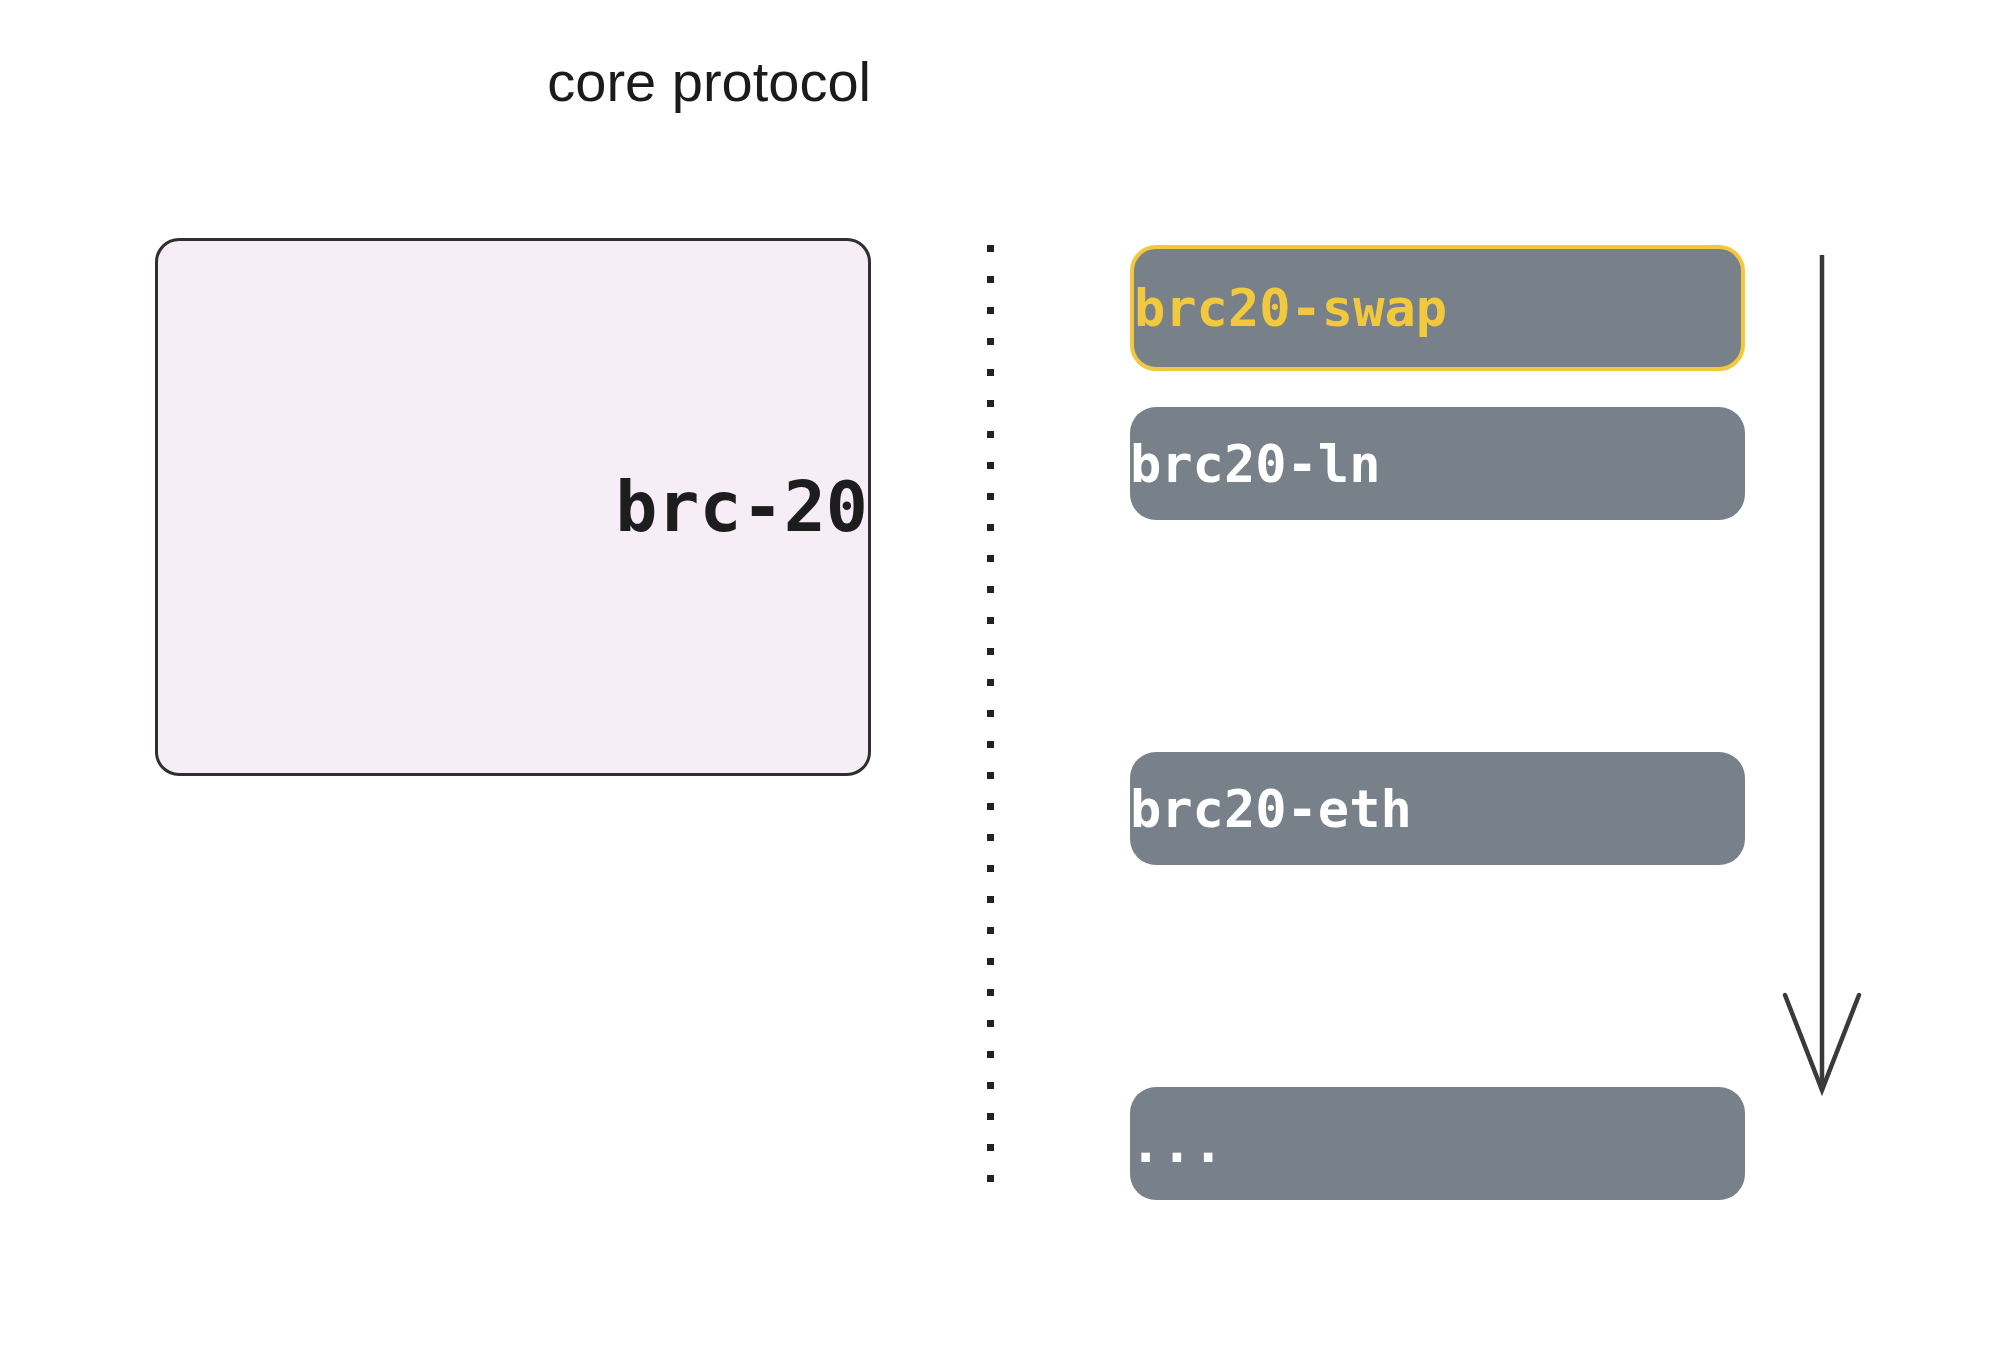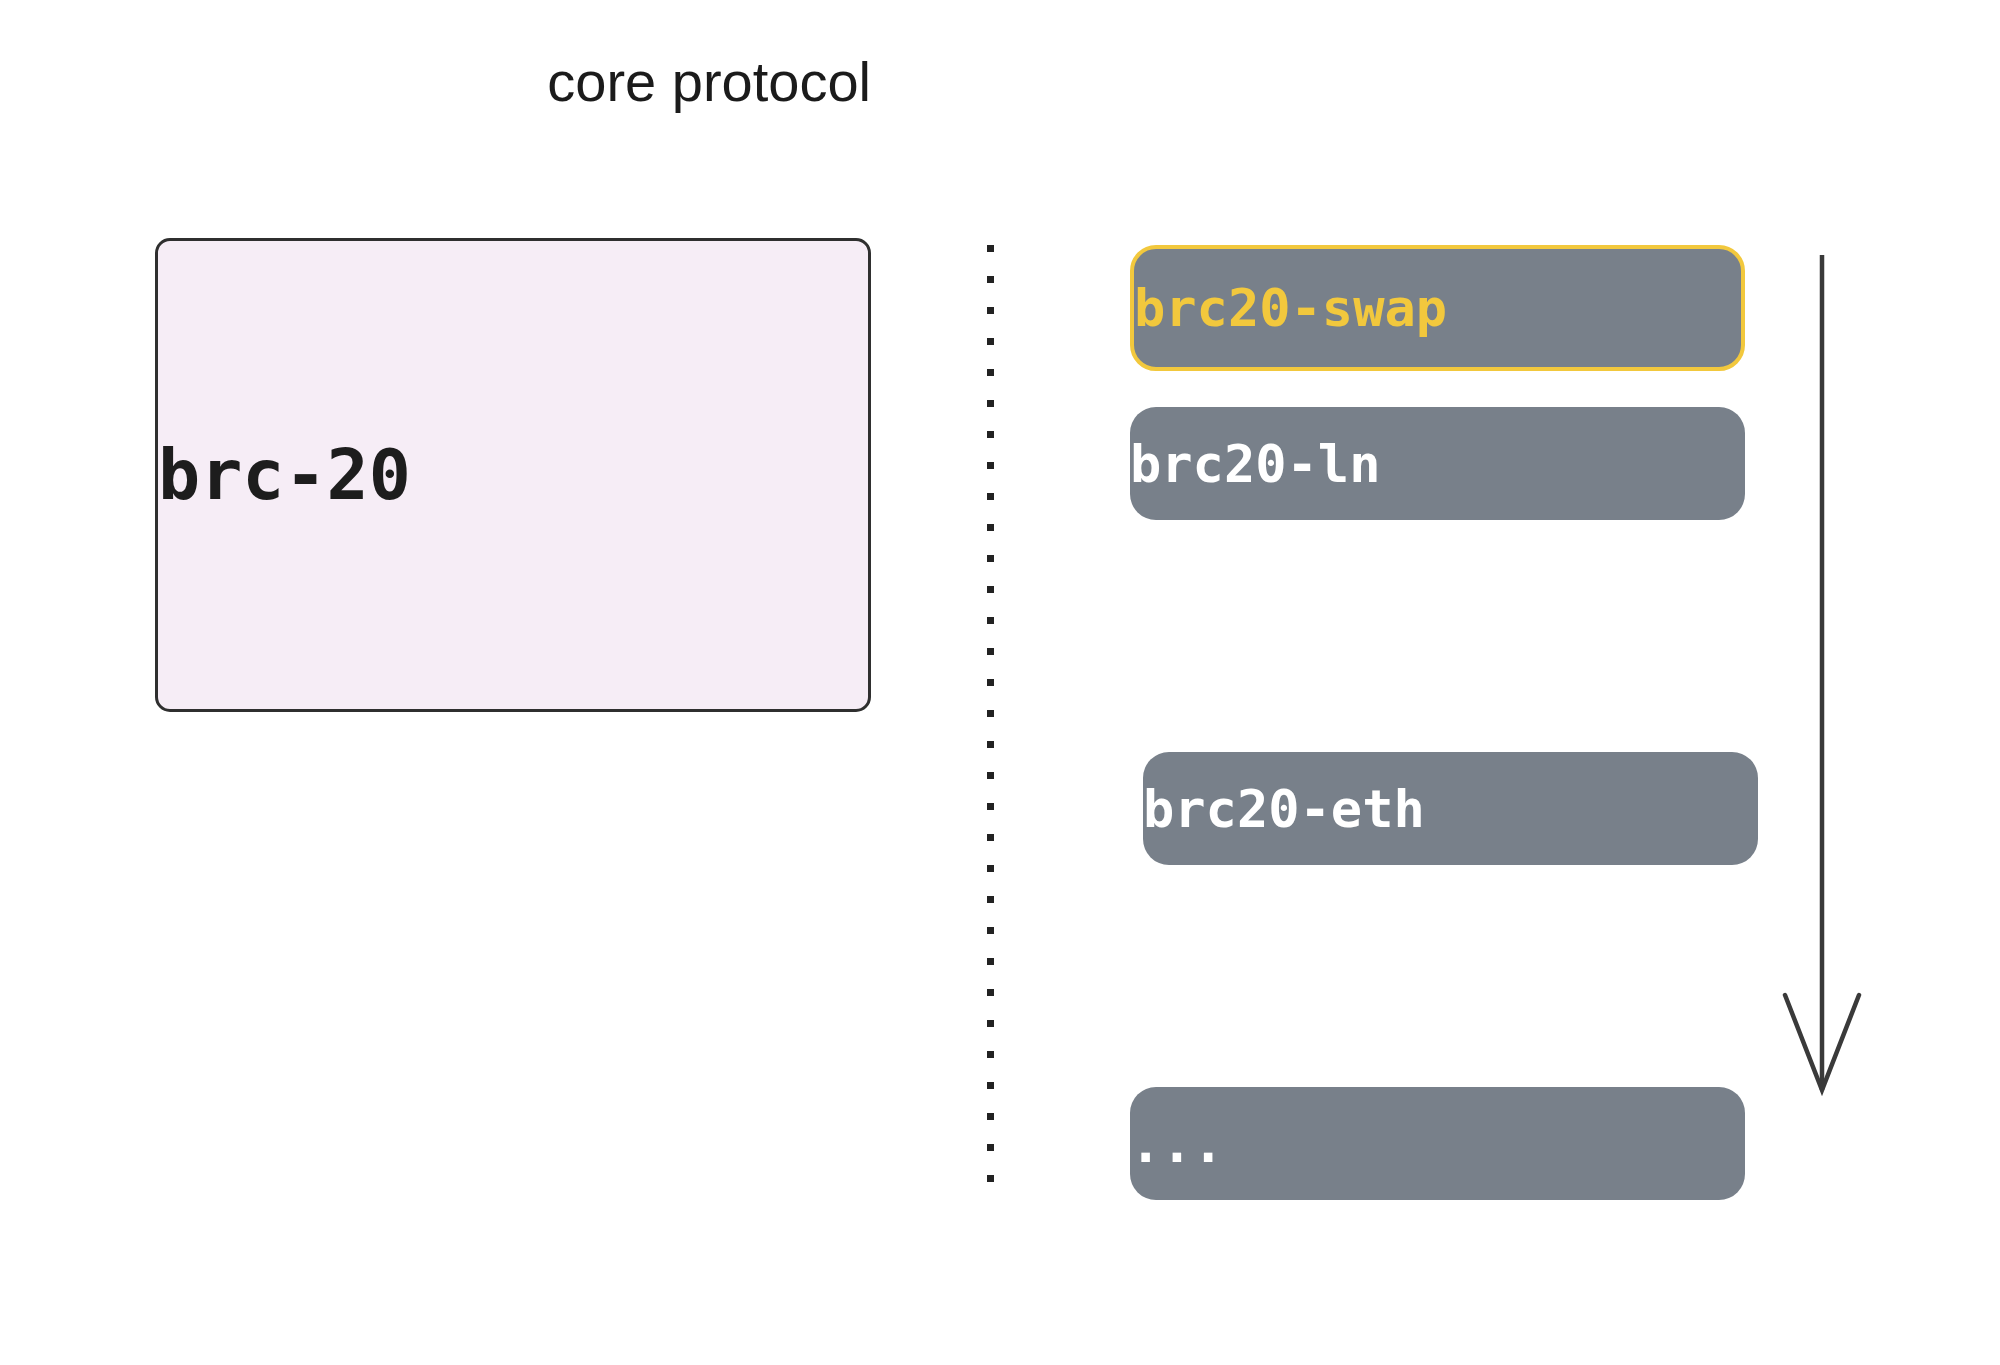--- a/index.html
+++ b/index.html
@@ -31,25 +31,25 @@
     line-height: 1.22;
     font-weight: 400;
     color: var(--heading-text);
   }
   .heading-left  { left: 171px;  width: 700px; }
   .heading-right { left: 1127px; width: 600px; }
 
   .core-box {
     position: absolute;
     left: 155px; top: 238px;
-    width: 716px; height: 474px;
+    width: 716px; height: 538px;
     background: var(--core-fill);
     border: 3px solid var(--core-border);
-    border-radius: 15px;
-    display: flex; align-items: center; justify-content: flex-start;
+    border-radius: 24px;
+    display: flex; align-items: center; justify-content: flex-end;
   }
   .core-label {
     font-family: "DejaVu Sans Mono", monospace;
     font-size: 70px;
     font-weight: 700;
     color: #1d1d1d;
   }
 
   .divider {
     position: absolute;
@@ -79,21 +79,21 @@
   }
   .module-box.highlighted {
     height: 126px;
     border: 4px solid var(--highlight);
   }
   .module-box.highlighted .module-label { color: var(--highlight); }
 
   .m0 { top: 245px; }
   .m1 { top: 407px; }
   .m2 { top: 583px; }
-  .m3 { top: 752px; margin-left: 13px; }
+  .m3 { top: 752px; }
   .m4 { top: 920px; }
   .m5 { top: 1087px; }
 
   .flow-arrow {
     position: absolute;
     left: 1768px; top: 245px;
     width: 112px; height: 860px;
   }
 </style>
 </head>

